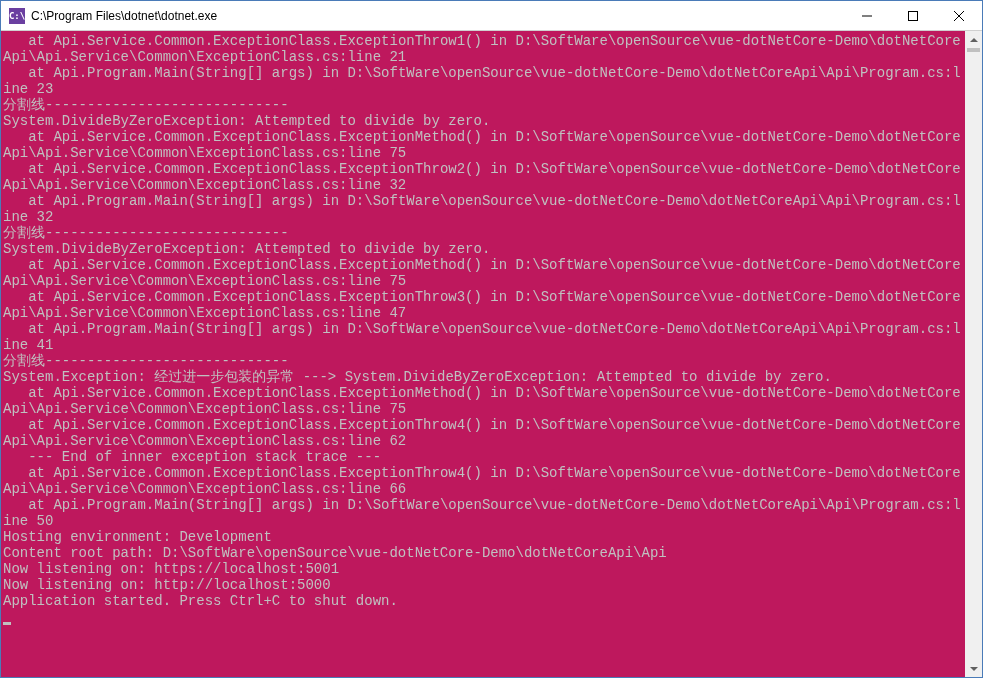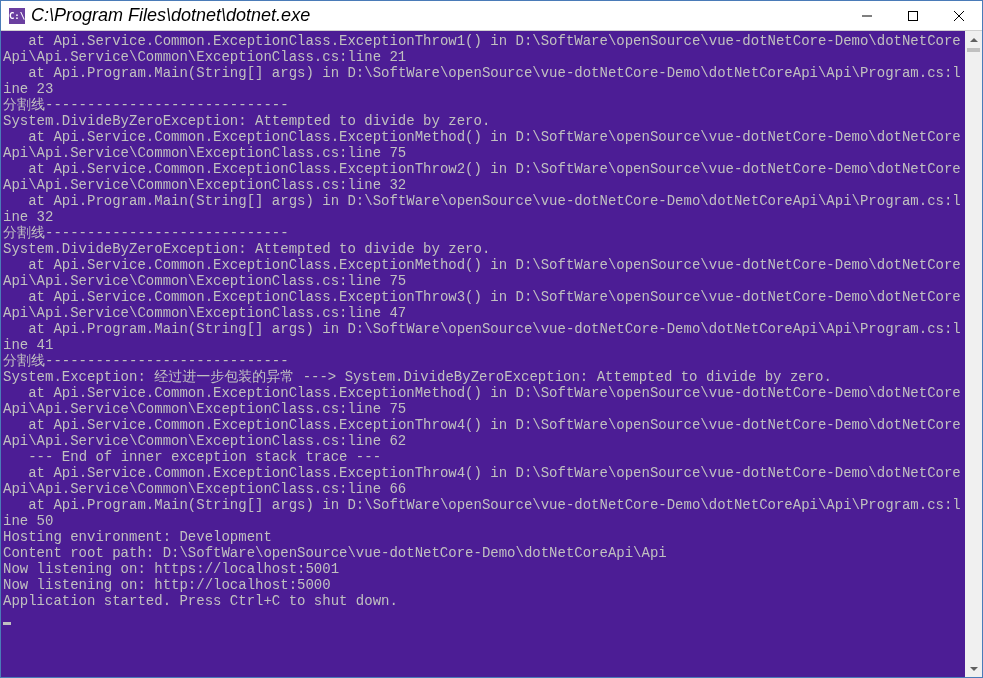--- a/index.html
+++ b/index.html
@@ -31,24 +31,23 @@
       background: #6b3fa0;
       display: inline-flex;
       align-items: center;
       justify-content: center;
       color: #fff;
       font-size: 9px;
       font-weight: bold;
       font-family: Consolas, monospace;
     }
     .title-text {
-      font-size: 18px;
+      font-size: 12px;
       color: #000;
       flex: 0 0 auto;
-      font-style: italic;
     }
     .titlebar-spacer {
       flex: 1;
     }
     .win-controls {
       display: flex;
       height: 100%;
     }
     .win-btn {
       width: 46px;
@@ -57,21 +56,21 @@
       align-items: center;
       justify-content: center;
       cursor: pointer;
     }
     .win-btn svg {
       width: 10px;
       height: 10px;
     }
     .console-area {
       height: calc(100% - 30px);
-      background: #4c1d95;
+      background: #be185d;
       display: flex;
     }
     .console-content {
       flex: 1;
       padding: 2px 0 2px 2px;
       font-family: "NSimSun", "SimSun", Consolas, "Courier New", monospace;
       font-size: 14px;
       line-height: 16px;
       color: #c0c0c0;
       white-space: pre-wrap;

